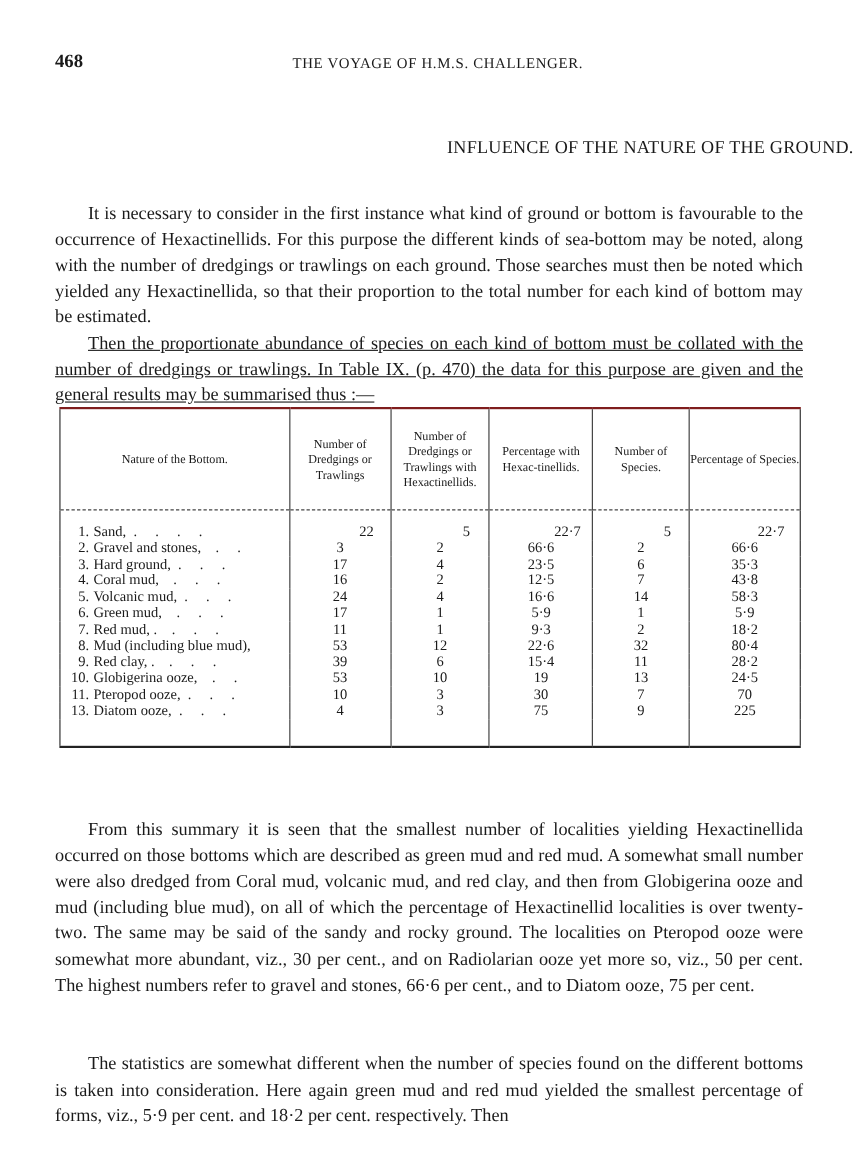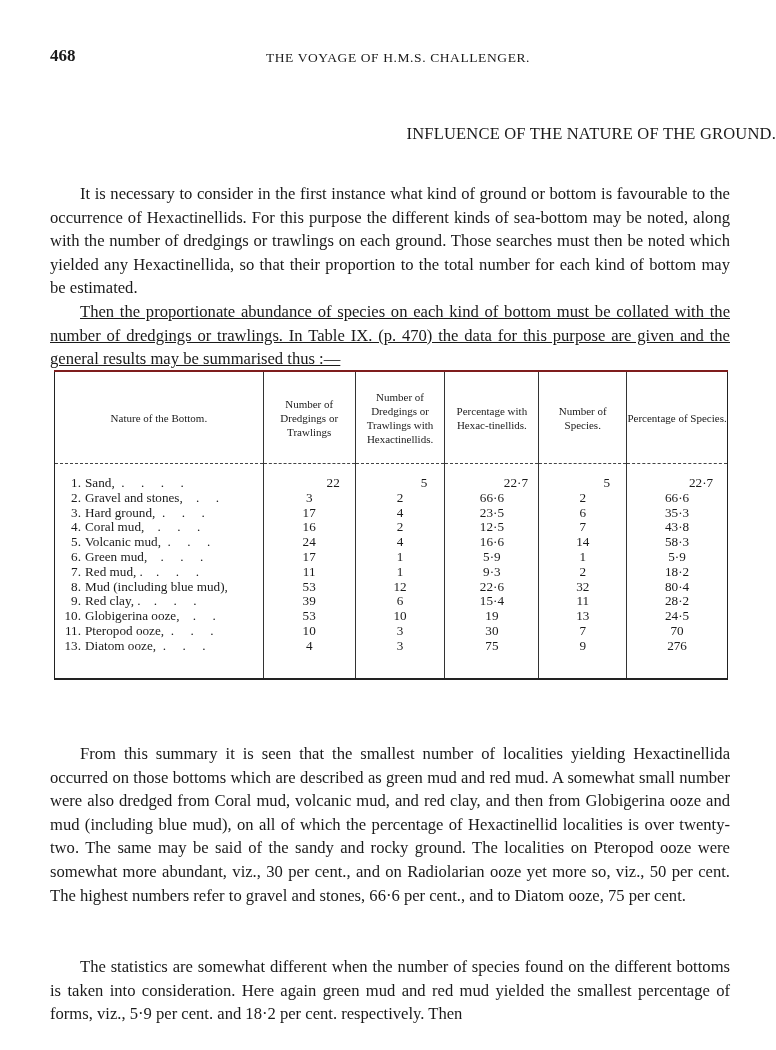--- a/index.html
+++ b/index.html
@@ -155,21 +155,21 @@
           <td>30</td>
           <td>7</td>
           <td>70</td>
         </tr>
         <tr>
           <td class="name"><span class="num">13.</span><span>Diatom ooze,</span><span class="dots">  .     .     .</span></td>
           <td>4</td>
           <td>3</td>
           <td>75</td>
           <td>9</td>
-          <td>276</td>
+          <td>225</td>
         </tr>
         <tr class="spacer">
           <td></td>
           <td></td>
           <td></td>
           <td></td>
           <td></td>
           <td></td>
         </tr>
       </tbody>

